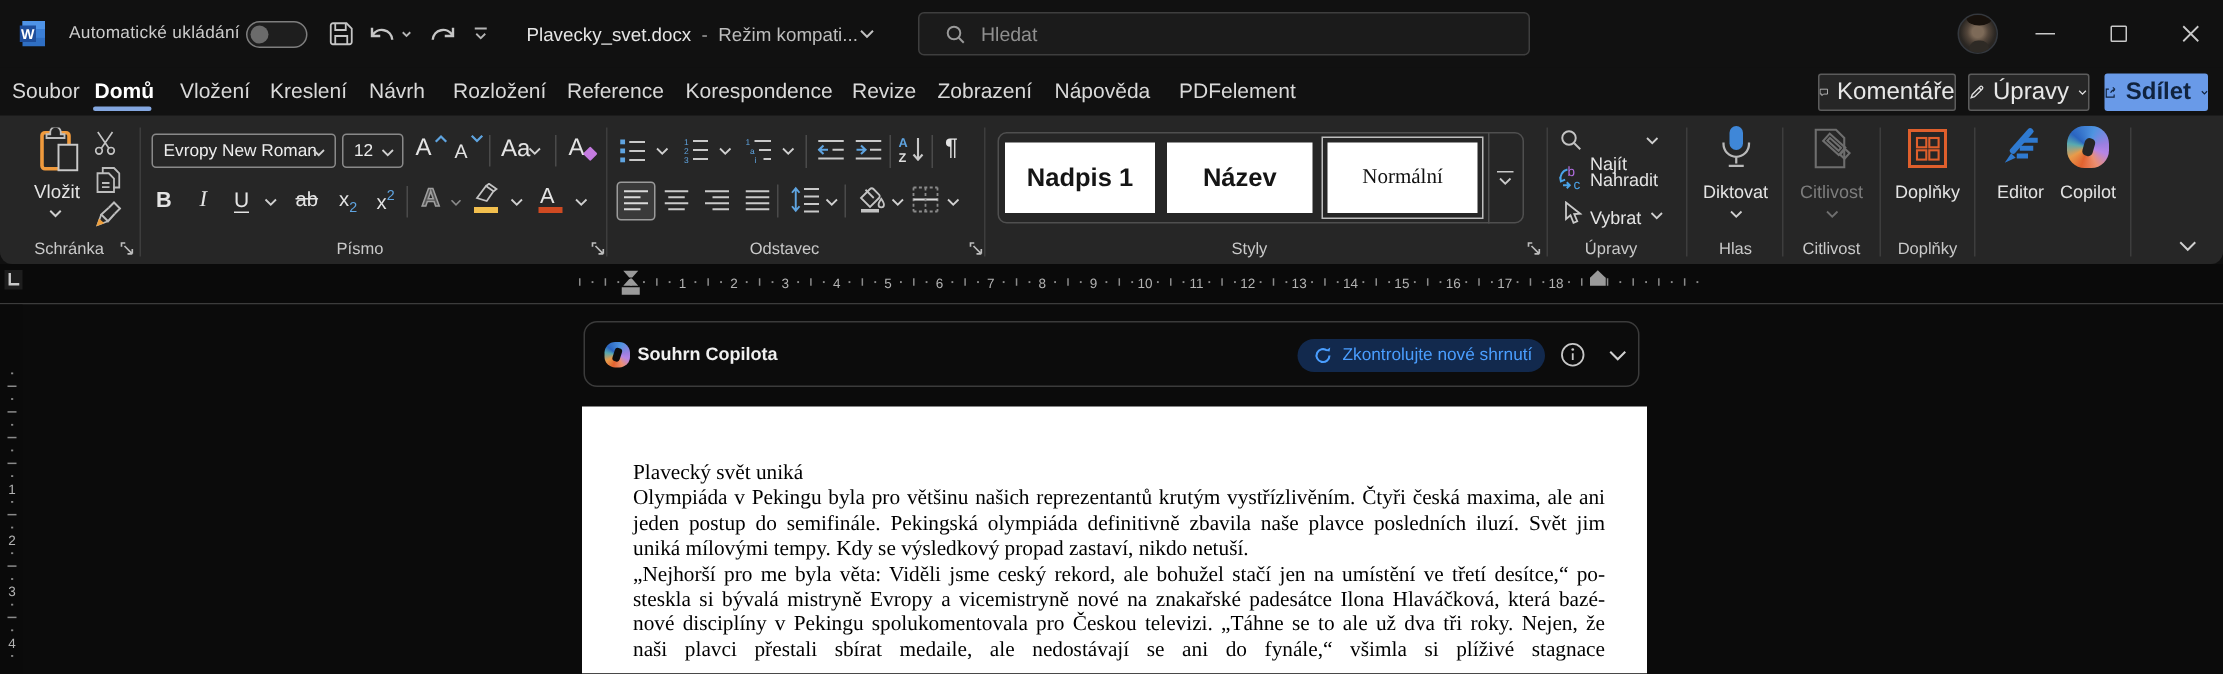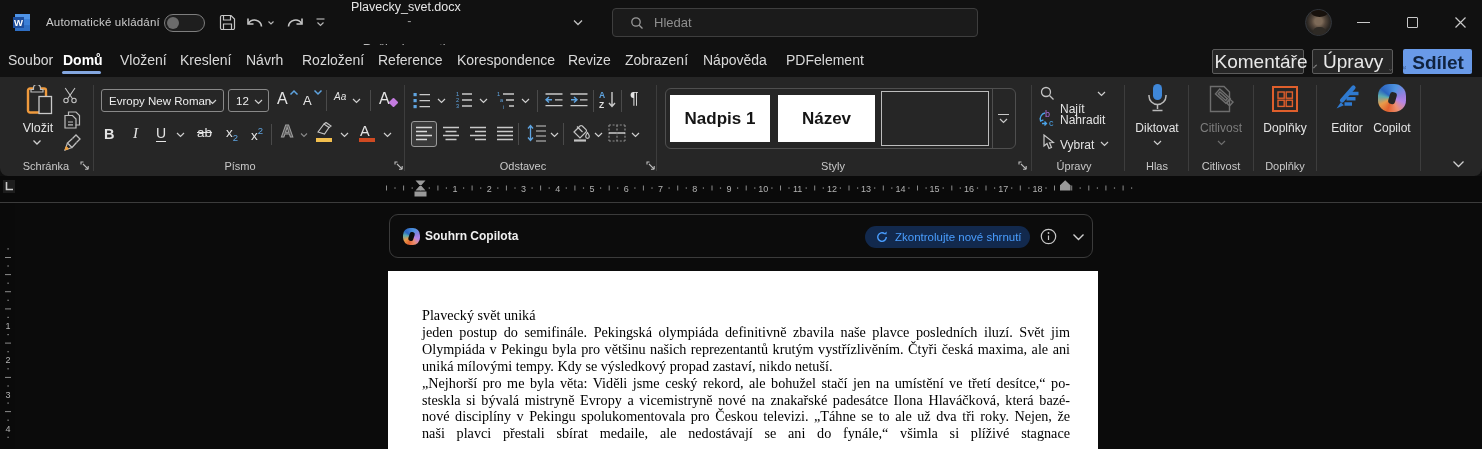--- a/index.html
+++ b/index.html
@@ -1,23 +1,23 @@
 <!DOCTYPE html>
 <html><head><meta charset="utf-8">
 <style>
   * { margin:0; padding:0; box-sizing:border-box; }
   html,body { width:1482px; height:449px; overflow:hidden; background:#101010; }
   body { font-family:"Liberation Sans", sans-serif; position:relative; }
   .abs { position:absolute; }
-  .flexc { display:flex; align-items:center;flex-direction:column; }
+  .flexc { display:flex; align-items:center; }
   
   #titlebar { left:0; top:0; width:1482px; height:45px; background:#111111; }
   #tabrow { left:0; top:45px; width:1482px; height:32px; background:#111111; }
   .tab { position:absolute; top:0; height:32px; line-height:30px; color:#d9d9d9; font-size:14px; }
-  .tbtn { position:absolute; top:4px; height:25px; border:1px solid #5c5c5c; border-radius:2px; background:#262626; color:#e8e8e8; font-size:19px; display:flex; align-items:flex-end; justify-content:center; gap:6px; }
+  .tbtn { position:absolute; top:4px; height:25px; border:1px solid #5c5c5c; border-radius:2px; background:#262626; color:#e8e8e8; font-size:16px; display:flex; align-items:center; justify-content:center; gap:6px; }
   
   #ribbon { left:0; top:77px; width:1482px; height:99px; background:#262626; border-radius:0 0 8px 8px; }
   .gdiv { position:absolute; top:8px; width:1px; height:86px; background:#3d3d3d; }
   .glabel { position:absolute; top:82px; height:14px; line-height:14px; font-size:11px; color:#c9c9c9; text-align:center; }
   .combo { position:absolute; border:1px solid #898989; border-radius:3px; background:#262626; color:#ededed; font-size:11.5px; display:flex; align-items:center; }
   .rtxt { position:absolute; color:#e4e4e4; font-size:12px; white-space:nowrap; }
 </style></head>
 <body>
 <div class="abs" id="titlebar">
 
@@ -55,21 +55,21 @@
 
   <svg class="abs" style="left:315px;top:18px" width="11" height="9" viewBox="0 0 11 9" fill="none" stroke="#b5b5b5" stroke-width="1.2">
     <path d="M1.5 1 H9.5"></path>
       <path d="M2.5 4.5 L5.5 7.5 L8.5 4.5"></path>
   </svg>
   <div class="abs flexc" style="left:351px;top:0;height:45px;font-size:12.5px;color:#e6e6e6;white-space:nowrap;">Plavecky_svet.docx&nbsp;&nbsp;<span style="color:#9f9f9f">-</span>&nbsp;&nbsp;<span style="color:#bdbdbd">Režim kompati...</span></div>
   <svg class="abs" style="left:572px;top:19px" width="12" height="8" viewBox="0 0 12 8" fill="none" stroke="#c0c0c0" stroke-width="1.3">
       <path d="M2 1.5 L6 5.5 L10 1.5"></path>
     </svg>
 
-  <div class="abs" style="left:612px;top:8px;width:366px;height:29px;border:1px solid #3e3e3e;border-radius:4px;background:#1b1b1b;">
+  <div class="abs" style="left:612px;top:8px;width:408px;height:29px;border:1px solid #3e3e3e;border-radius:4px;background:#1b1b1b;">
     <svg class="abs" style="left:17px;top:7px" width="14" height="14" viewBox="0 0 14 14" fill="none" stroke="#9a9a9a" stroke-width="1.3">
       <circle cx="6" cy="6" r="4.2"></circle>
         <path d="M9.2 9.2 L12.5 12.5"></path>
     </svg>
     <div class="abs" style="left:41px;top:0;height:27px;line-height:27px;color:#8f8f8f;font-size:13px;">Hledat</div>
   </div>
 
   <div class="abs" style="left:1305px;top:9px;width:27px;height:27px;border-radius:50%;background:radial-gradient(circle at 50% 45%, #7d6a58 0 20%, #52453a 38%, #2b2723 62%, #1f1f20 100%);overflow:hidden;border:1px solid #34383e;">
     <div class="abs" style="left:5px;top:-3px;width:17px;height:10px;border-radius:50%;background:#17110c;"></div>
     <div class="abs" style="left:7px;top:17px;width:13px;height:11px;border-radius:45%;background:#2e2a25;"></div>
@@ -175,21 +175,21 @@
   </div>
   <div class="rtxt" style="left:277px;top:13px;font-size:16px;">A</div>
   <svg class="abs" style="left:289px;top:12px" width="10" height="7" viewBox="0 0 10 7" fill="none" stroke="#5fa4e0" stroke-width="1.5">
       <path d="M1.5 5.5 L5 2 L8.5 5.5"></path>
     </svg>
   <div class="rtxt" style="left:303px;top:16px;font-size:13px;">A</div>
   <svg class="abs" style="left:313px;top:12px" width="10" height="7" viewBox="0 0 10 7" fill="none" stroke="#5fa4e0" stroke-width="1.5">
       <path d="M1.5 1.5 L5 5 L8.5 1.5"></path>
     </svg>
   <div class="abs" style="left:326px;top:13px;width:1px;height:21px;background:#4a4a4a;"></div>
-  <div class="rtxt" style="left:334px;top:14px;font-size:10px;font-style:italic;">Aa</div>
+  <div class="rtxt" style="left:334px;top:14px;font-size:16px;">Aa</div>
   <svg class="abs" style="left:352px;top:21px" width="9" height="6" viewBox="0 0 9 6" fill="none" stroke="#cfcfcf" stroke-width="1.2">
       <path d="M1 1 L4.5 4.5 L8 1"></path>
     </svg>
   <div class="abs" style="left:370px;top:13px;width:1px;height:21px;background:#4a4a4a;"></div>
   <div class="rtxt" style="left:379px;top:13px;font-size:16px;">A</div>
   <div class="abs" style="left:390px;top:22px;width:7px;height:7px;background:#c47be0;transform:rotate(45deg);border-radius:1px;"></div>
 
   <div class="rtxt" style="left:104px;top:49px;font-size:14.5px;font-weight:bold;">B</div>
   <div class="rtxt" style="left:133px;top:48px;font-size:15px;font-family:'Liberation Serif',serif;font-style:italic;">I</div>
   <div class="rtxt" style="left:156px;top:48px;font-size:14px;border-bottom:1.4px solid #e4e4e4;line-height:16px;">U</div>
@@ -312,20 +312,21 @@
   <svg class="abs" style="left:646px;top:84px" width="10" height="10" viewBox="0 0 10 10" fill="none" stroke="#bdbdbd" stroke-width="1.1">
     <path d="M1 3.5 V1 h2.5"></path>
       <path d="M3 3 L8.2 8.2 M8.2 8.2 V5 M8.2 8.2 H5"></path>
   </svg>
   <div class="gdiv" style="left:656px;"></div>
 
   <div class="abs" style="left:665px;top:11px;width:351px;height:61px;border:1px solid #4f4f4f;border-radius:6px;"></div>
   <div class="abs" style="left:670px;top:18px;width:100px;height:47px;background:#ffffff;display:flex;align-items:center;justify-content:center;font-size:17px;font-weight:bold;color:#151515;">Nadpis 1</div>
   <div class="abs" style="left:778px;top:18px;width:97px;height:47px;background:#ffffff;display:flex;align-items:center;justify-content:center;font-size:17px;font-weight:bold;color:#151515;">Název</div>
   <div class="abs" style="left:881px;top:14px;width:108px;height:55px;border:1px solid #bdbdbd;"></div>
+  <div class="abs" style="left:885px;top:18px;width:100px;height:47px;background:#ffffff;display:flex;align-items:center;justify-content:center;font-size:14px;color:#111;font-family:'Liberation Serif',serif;">Normální</div>
   <div class="abs" style="left:992px;top:11px;width:1px;height:61px;background:#4f4f4f;"></div>
   <div class="abs" style="left:998px;top:37px;width:11px;height:1.4px;background:#c9c9c9;"></div>
   <svg class="abs" style="left:999px;top:41px" width="9" height="6" viewBox="0 0 9 6" fill="none" stroke="#c9c9c9" stroke-width="1.2">
       <path d="M1 1 L4.5 4.5 L8 1"></path>
     </svg>
   <div class="glabel" style="left:773px;width:120px;">Styly</div>
   <svg class="abs" style="left:1018px;top:84px" width="10" height="10" viewBox="0 0 10 10" fill="none" stroke="#bdbdbd" stroke-width="1.1">
     <path d="M1 3.5 V1 h2.5"></path>
       <path d="M3 3 L8.2 8.2 M8.2 8.2 V5 M8.2 8.2 H5"></path>
   </svg>
@@ -560,22 +561,22 @@
         <circle cx="8.5" cy="5" r="0.9" fill="#c8c8c8" stroke="none"></circle>
     </svg>
     <svg class="abs" style="left:682px;top:18px" width="13" height="8" viewBox="0 0 13 8" fill="none" stroke="#d0d0d0" stroke-width="1.4">
         <path d="M1.5 1.5 L6.5 6.5 L11.5 1.5"></path>
       </svg>
   </div>
 
   <div class="abs" style="left:388px;top:68px;width:710px;height:178px;background:#ffffff;">
     <div class="abs" style="left:34px;top:36px;width:648px;font-family:'Liberation Serif',serif;font-size:14.2px;line-height:16.9px;color:#000;">
       <div>Plavecký svět uniká</div>
+      <div class="jl">Olympiáda v Pekingu byla pro většinu našich reprezentantů krutým vystřízlivěním. Čtyři česká maxima, ale ani</div>
       <div class="jl">jeden postup do semifinále. Pekingská olympiáda definitivně zbavila naše plavce posledních iluzí. Svět jim</div>
-      <div class="jl">Olympiáda v Pekingu byla pro většinu našich reprezentantů krutým vystřízlivěním. Čtyři česká maxima, ale ani</div>
       <div>uniká mílovými tempy. Kdy se výsledkový propad zastaví, nikdo netuší.</div>
       <div class="jl">„Nejhorší pro <span class="sq">me</span> byla věta: Viděli jsme <span class="sq">ceský</span> rekord, ale bohužel stačí jen na umístění ve třetí desítce,“ po-</div>
       <div class="jl">steskla si bývalá mistryně Evropy a vicemistryně nové na znakařské padesátce Ilona Hlaváčková, která bazé-</div>
       <div class="jl">nové disciplíny v Pekingu spolukomentovala pro Českou televizi. „Táhne se to ale už dva tři roky. Nejen, že</div>
       <div class="jl">naši plavci přestali sbírat medaile, ale nedostávají se ani do <span class="sq">fynále</span>,“ všimla si plíživé stagnace</div>
     </div>
   </div>
 </div>
 
 </body></html>

